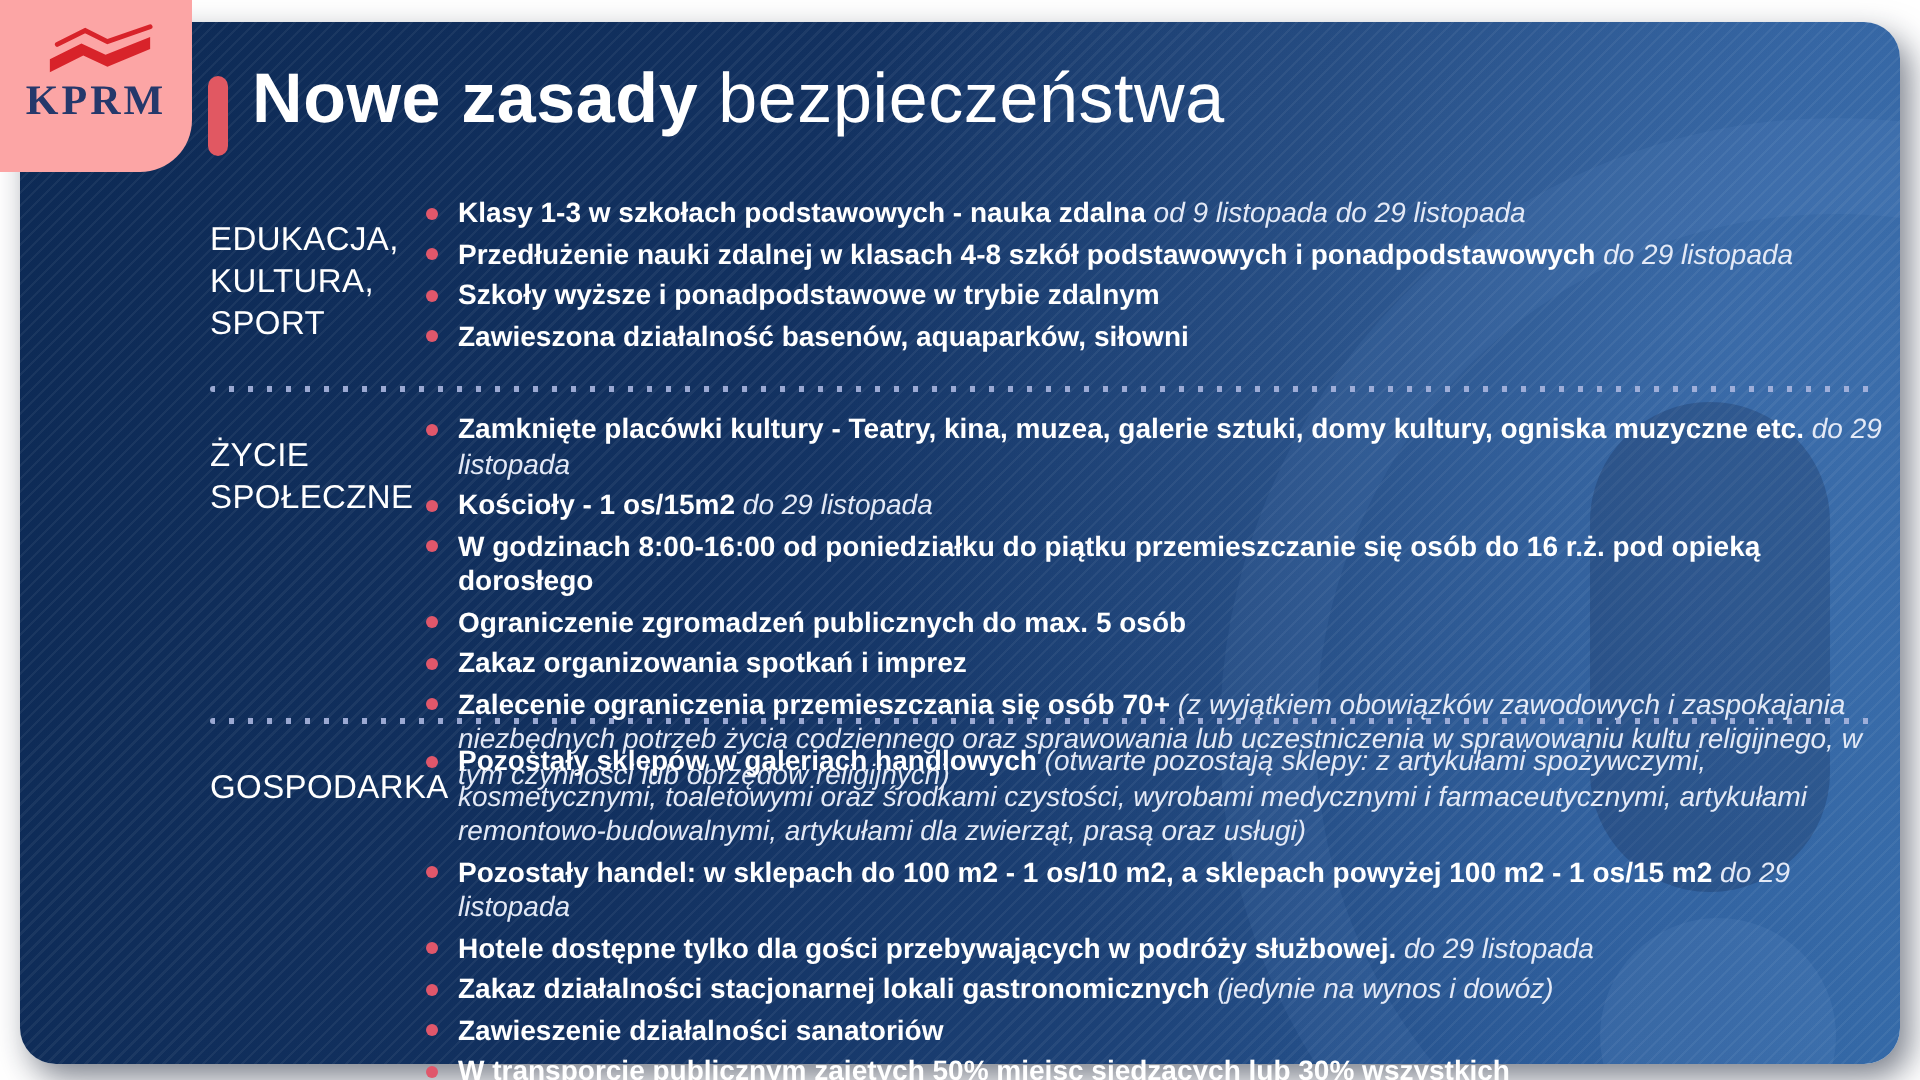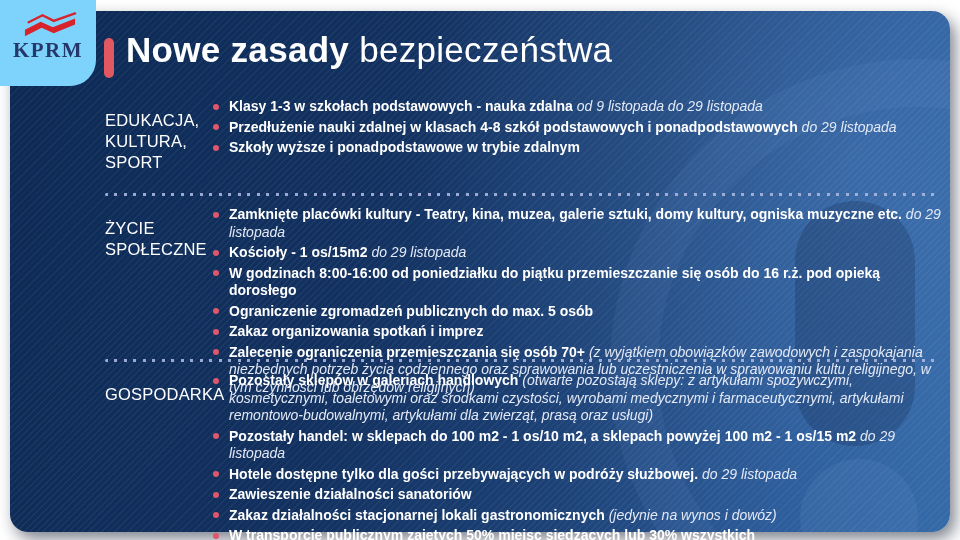--- a/index.html
+++ b/index.html
@@ -21,21 +21,21 @@
   .wm-ring { position:absolute; left:600px; top:48px; width:520px; height:520px;
     border-radius:50%; border:48px solid rgba(145,185,235,0.07); }
   .wm-bar { position:absolute; left:785px; top:190px; width:120px; height:245px;
     border-radius:60px; background:rgba(8,22,48,0.20); }
   .wm-dot { position:absolute; left:790px; top:448px; width:118px; height:118px;
     border-radius:50%; background:rgba(135,175,225,0.10); }
 
   
   .logo-box {
     position:absolute; left:0; top:0; width:96px; height:86px;
-    background:#7dd3fc; border-bottom-right-radius:26px; z-index:5;
+    background:#fca5a5; border-bottom-right-radius:26px; z-index:5;
   }
   .logo-flag { position:absolute; left:22px; top:12px; width:56px; height:26px; }
   .logo-text {
     position:absolute; left:0; top:38px; width:96px; text-align:center;
     font-family:"Liberation Serif","DejaVu Serif",serif;
     font-size:21px; font-weight:600; letter-spacing:1.5px; color:#25386b;
   }
 
   
   .title-bar { position:absolute; left:104px; top:38px; width:10px; height:40px;
@@ -94,20 +94,21 @@
   <div class="section" id="sec-0">
     <div class="sec-label">
         <div>EDUKACJA,</div>
         <div>KULTURA,</div>
         <div>SPORT</div>
       </div>
     <div class="bullet-list">
         <div class="item"><span class="dot"></span><span class="btext">Klasy 1-3 w szkołach podstawowych - nauka zdalna</span><span class="bnote"> od 9 listopada do 29 listopada</span></div>
         <div class="item"><span class="dot"></span><span class="btext">Przedłużenie nauki zdalnej w klasach 4-8 szkół podstawowych i ponadpodstawowych</span><span class="bnote"> do 29 listopada</span></div>
         <div class="item"><span class="dot"></span><span class="btext">Szkoły wyższe i ponadpodstawowe w trybie zdalnym</span></div>
+        <div class="item"><span class="dot"></span><span class="btext">Zawieszona działalność basenów, aquaparków, siłowni</span></div>
       </div>
   </div>
 
   <div class="dotted-sep" id="sep-0"></div>
 
   <div class="section" id="sec-1">
     <div class="sec-label">
         <div>ŻYCIE</div>
         <div>SPOŁECZNE</div>
       </div>
@@ -124,19 +125,19 @@
   <div class="dotted-sep" id="sep-1"></div>
 
   <div class="section" id="sec-2">
     <div class="sec-label">
         <div>GOSPODARKA</div>
       </div>
     <div class="bullet-list">
         <div class="item"><span class="dot"></span><span class="btext">Pozostały sklepów w galeriach handlowych</span><span class="bnote"> (otwarte pozostają sklepy: z artykułami spożywczymi, kosmetycznymi, toaletowymi oraz środkami czystości, wyrobami medycznymi i farmaceutycznymi, artykułami remontowo-budowalnymi, artykułami dla zwierząt, prasą oraz usługi)</span></div>
         <div class="item"><span class="dot"></span><span class="btext">Pozostały handel: w sklepach do 100 m2 - 1 os/10 m2, a sklepach powyżej 100 m2 - 1 os/15 m2</span><span class="bnote"> do 29 listopada</span></div>
         <div class="item"><span class="dot"></span><span class="btext">Hotele dostępne tylko dla gości przebywających w podróży służbowej.</span><span class="bnote"> do 29 listopada</span></div>
+        <div class="item"><span class="dot"></span><span class="btext">Zakaz działalności stacjonarnej lokali gastronomicznych</span><span class="bnote"> (jedynie na wynos i dowóz)</span></div>
         <div class="item"><span class="dot"></span><span class="btext">Zawieszenie działalności sanatoriów</span></div>
-        <div class="item"><span class="dot"></span><span class="btext">Zakaz działalności stacjonarnej lokali gastronomicznych</span><span class="bnote"> (jedynie na wynos i dowóz)</span></div>
         <div class="item"><span class="dot"></span><span class="btext">W transporcie publicznym zajętych 50% miejsc siedzących lub 30% wszystkich</span></div>
       </div>
   </div>
 
 </div>
 
 </body></html>

